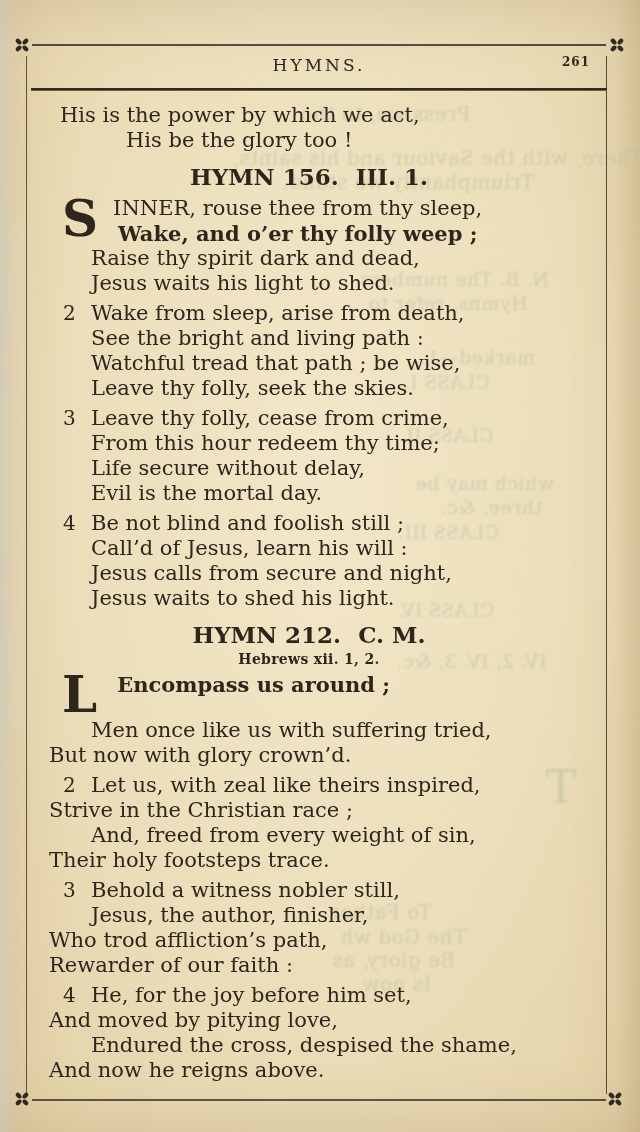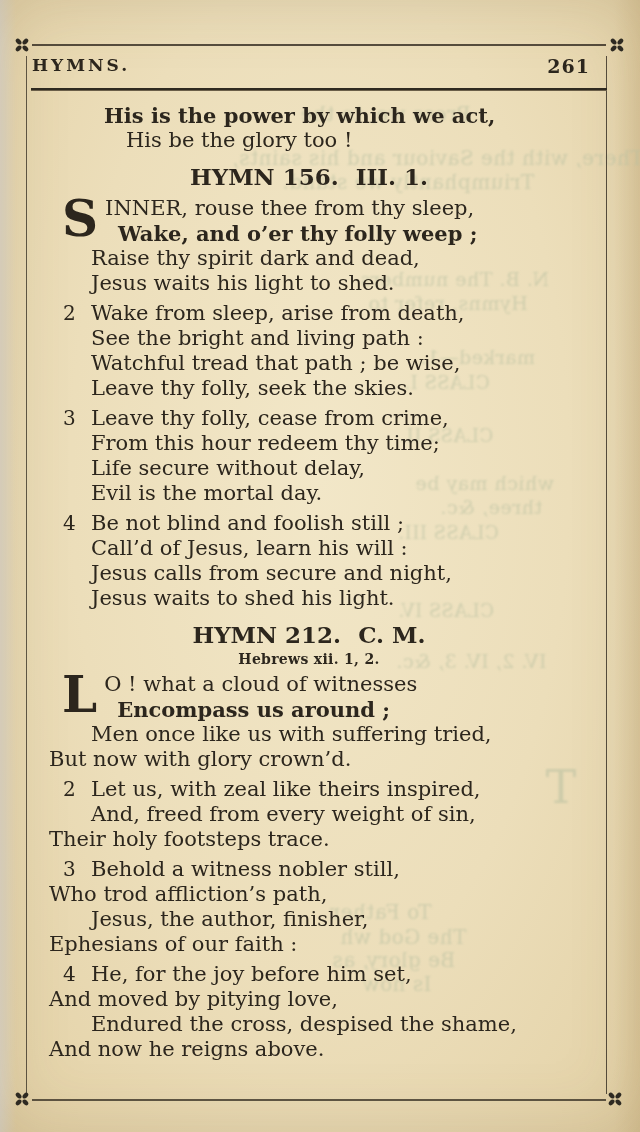--- a/index.html
+++ b/index.html
@@ -26,40 +26,40 @@
     background:linear-gradient(180deg,#2f2a20 0 2px,#6b5f49 2px 3px);}
   .rule-bottom{top:1099px;left:32px;right:34px;height:2px;opacity:.8;}
   .rule-left{left:26px;top:56px;height:1038px;width:1px;opacity:.8;}
   .rule-right{left:606px;top:56px;height:1038px;width:1.4px;opacity:.85;}
   .orn{position:absolute;width:18px;height:18px;}
   .orn-tl{left:13px;top:36px;} .orn-tr{left:608px;top:36px;}
   .orn-bl{left:13px;top:1090px;} .orn-br{left:606px;top:1090px;}
   
   .running-head{position:absolute;top:55px;left:32px;right:34px;height:26px;}
   .head-title{
-    position:absolute;left:0;right:0;text-align:left;
-    font-size:17px;letter-spacing:3px;font-weight:700;
+    position:absolute;left:0;right:0;text-align:center;
+    font-size:17px;letter-spacing:3px;font-weight:400;
   }
-  .page-number{position:absolute;right:16px;top:0;font-size:19px;font-weight:600;letter-spacing:1px;}
+  .page-number{position:absolute;right:16px;top:0;font-size:12px;font-weight:600;letter-spacing:1px;}
   
   .content{position:absolute;top:100px;left:0;right:22px;font-size:21px;line-height:25px;}
   .line{display:block;margin-left:91px;white-space:nowrap;}
   .couplet{margin-top:3px;}
-  .couplet .cl1{margin-left:104px;font-weight:bold;}
+  .couplet .cl1{margin-left:60px;}
   .couplet .cl2{margin-left:126px;}
   .hymn-head{margin:10px 0 0 0;text-align:center;font-size:23px;line-height:28px;font-weight:600;}
   .hymn-head .meter{margin-left:17px;}
   .hymn-ref{margin-top:2px;text-align:center;font-size:14px;line-height:16px;font-weight:700;letter-spacing:.3px;}
   .verse{position:relative;margin-top:5px;}
   .verse.v-first{margin-top:5px;}
   .vnum{position:absolute;left:63px;top:0;font-size:20px;}
   .dc-row{display:flex;align-items:flex-start;margin-left:62px;}
   .dropcap{font-size:50px;line-height:46px;font-weight:600;margin-right:7px;}
   .dc-lines{display:flex;flex-direction:column;}
-  .dc-lines .line{margin-left:0;}
+  .dc-lines .line{margin-left:8px;}
   .dc-lines .dc2{margin-left:13px;font-weight:bold;}
   .ind{margin-left:49px;}
 </style>
 </head>
 <body>
 
 <div class="page">
 
   <div class="ghost-layer">
     <span class="gh" style="left:300px;top:102px;font-size:20px">Press we, to the</span>
@@ -174,41 +174,41 @@
     </section>
 
     <section>
       <h2 class="hymn-head"><span>HYMN 212.</span><span class="meter">C. M.</span></h2>
       <div class="hymn-ref">Hebrews xii. 1, 2.</div>
 
       <div class="verse v-first">
         <div class="dc-row">
           <span class="dropcap">L</span>
           <span class="dc-lines">
-            <span class="line">O ! what a cloud of witnesses</span>
             <span class="line dc2">Encompass us around ;</span>
           </span>
         </div>
         <span class="line">Men once like us with suffering tried,</span>
         <span class="line ind">But now with glory crown’d.</span>
       </div>
 
       <div class="verse">
         <span class="vnum">2</span>
         <span class="line">Let us, with zeal like theirs inspired,</span>
+        <span class="line ind">Strive in the Christian race ;</span>
         <span class="line">And, freed from every weight of sin,</span>
         <span class="line ind">Their holy footsteps trace.</span>
       </div>
 
       <div class="verse">
         <span class="vnum">3</span>
         <span class="line">Behold a witness nobler still,</span>
+        <span class="line">Jesus, the author, finisher,</span>
         <span class="line ind">Who trod affliction’s path,</span>
-        <span class="line">Jesus, the author, finisher,</span>
-        <span class="line ind">Ephesians of our faith :</span>
+        <span class="line ind">Rewarder of our faith :</span>
       </div>
 
       <div class="verse">
         <span class="vnum">4</span>
         <span class="line">He, for the joy before him set,</span>
         <span class="line ind">And moved by pitying love,</span>
         <span class="line">Endured the cross, despised the shame,</span>
         <span class="line ind">And now he reigns above.</span>
       </div>
     </section>

